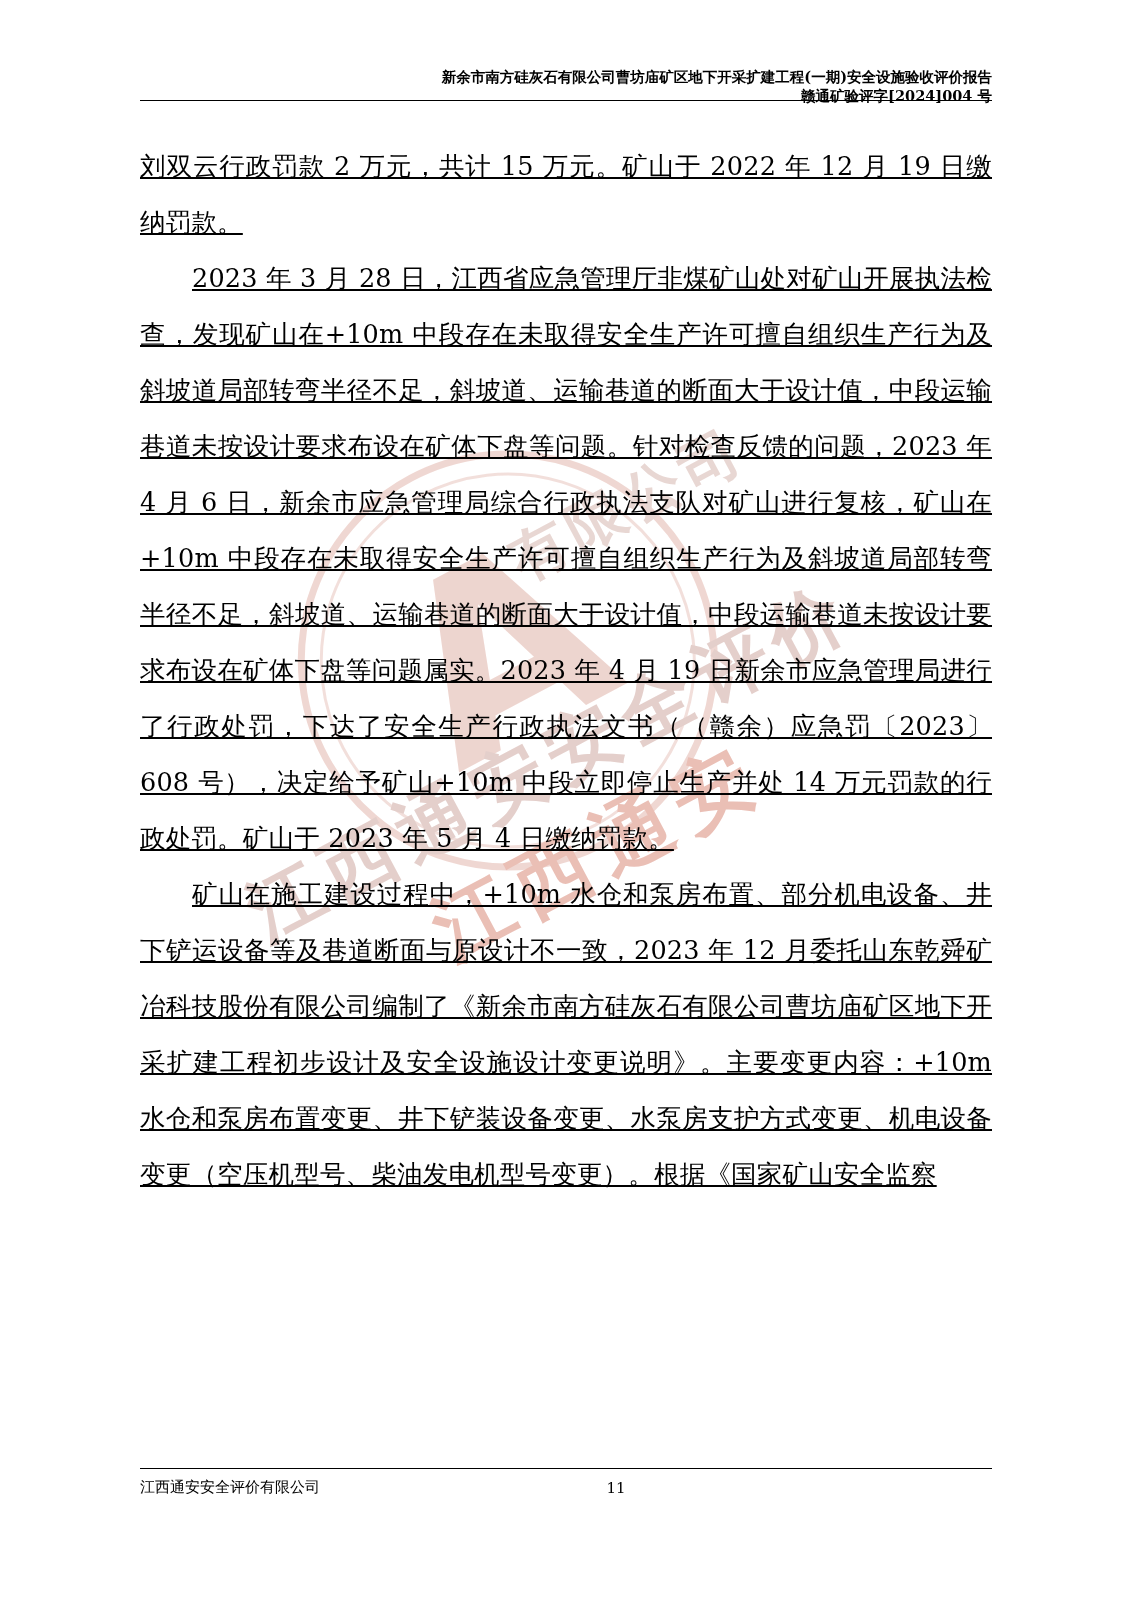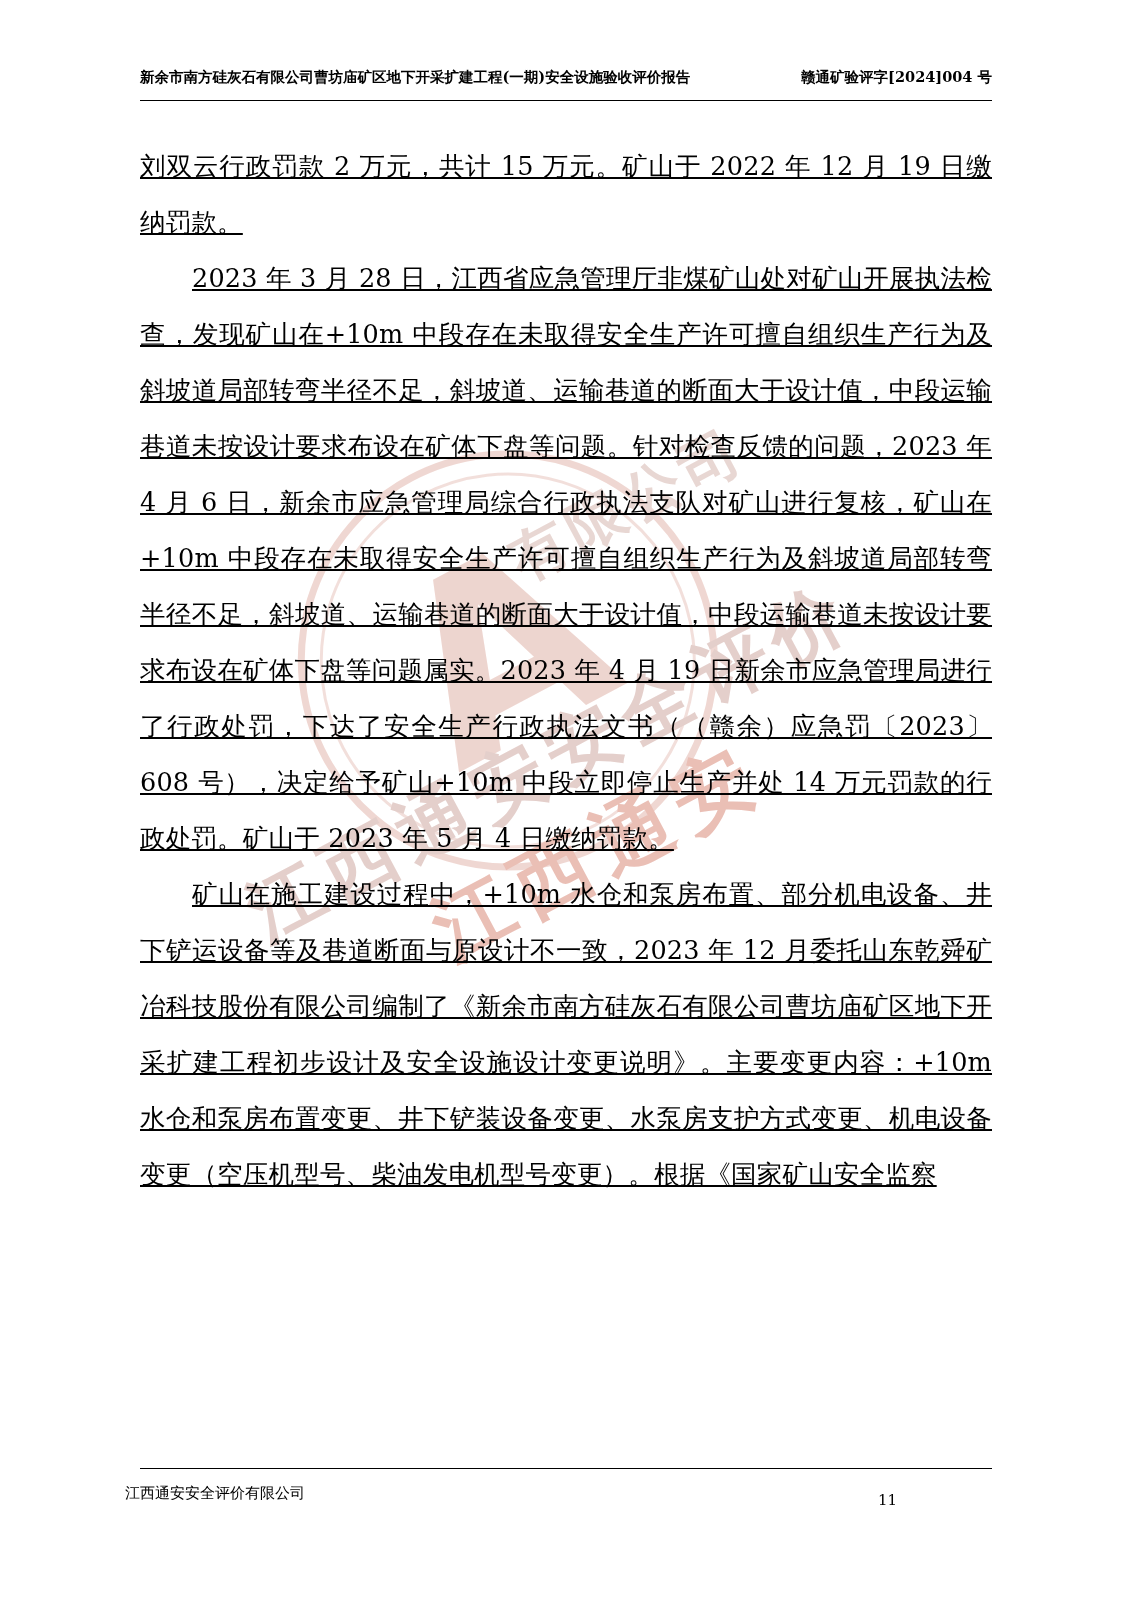--- a/index.html
+++ b/index.html
@@ -111,20 +111,21 @@
     left: 140px;
     top: 68px;
     width: 852px;
     display: flex;
     justify-content: space-between;
     align-items: flex-end;
     font-size: 14.5px;
     font-weight: bold;
     font-family: "DejaVu Serif", "Liberation Serif", serif;
     z-index: 2;
+    flex-direction: column;
   }
   .header-rule {
     position: absolute;
     left: 140px;
     top: 100px;
     width: 852px;
     height: 1px;
     background: #000000;
     z-index: 2;
   }
@@ -155,34 +156,33 @@
     position: absolute;
     left: 140px;
     top: 1468px;
     width: 852px;
     height: 1px;
     background: #000000;
     z-index: 2;
   }
   .footer {
     position: absolute;
-    left: 125px;
+    left: 140px;
     top: 1478px;
     width: 852px;
     display: flex;
     align-items: center;
     font-size: 15px;
     z-index: 2;
   }
   .footer-left { flex: 0 0 auto; }
   .footer-center {
     flex: 1 1 auto;
-    text-align: right;
+    text-align: center;
     padding-right: 80px;
-    margin-top: 13px;
   }
 </style>
 </head>
 <body>
 
 <div class="page">
 
   <div class="watermark">
     <div class="wm-inner">
       <div class="wm-ring"></div>

